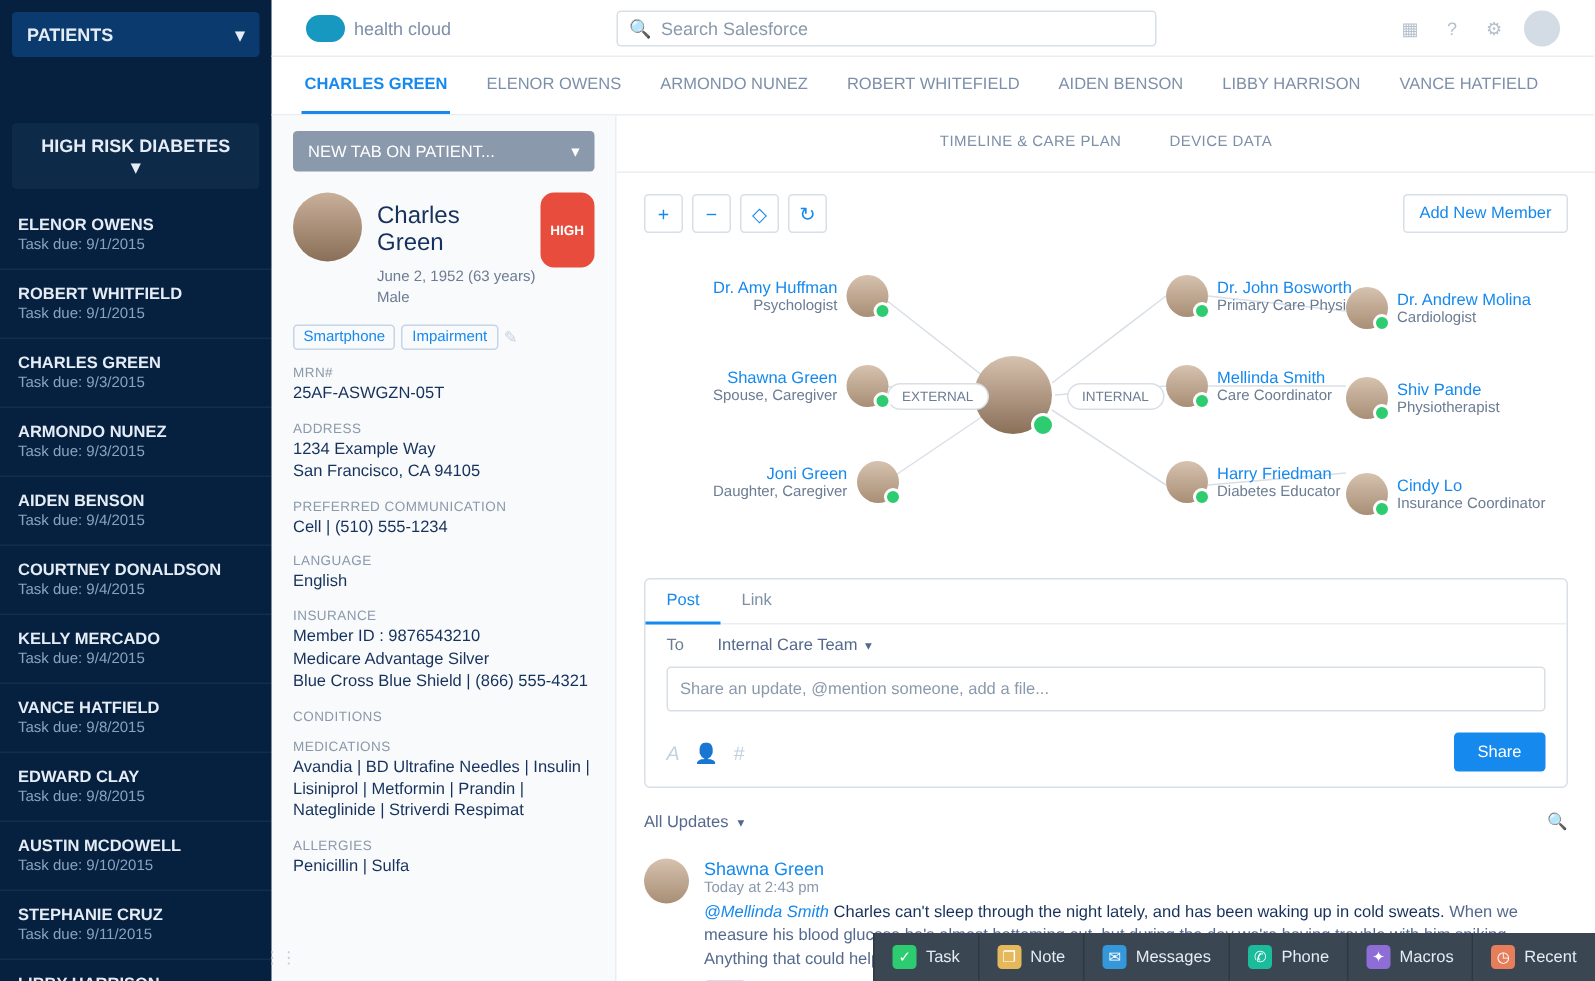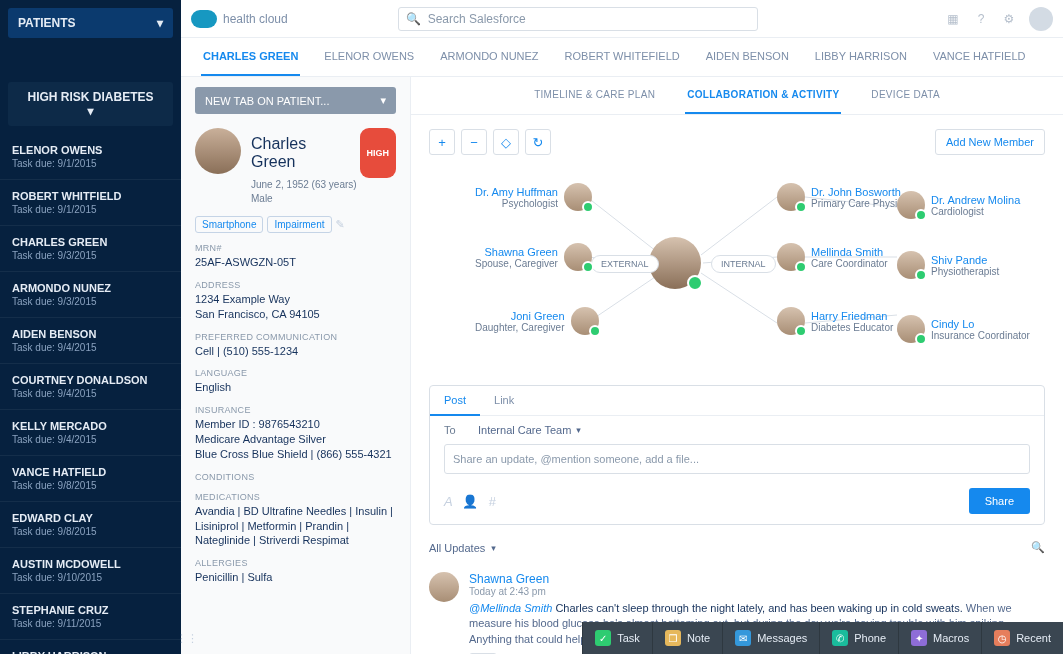--- a/index.html
+++ b/index.html
@@ -6,21 +6,21 @@
 body { background: #fff; color: #16325c; font-size: 12px; overflow: hidden; width: 1063px; height: 654px; }
 .app { display: flex; height: 100%; }
 .sidebar { width: 181px; background: #06213f; color: #e5ecf5; display: flex; flex-direction: column; }
 .sidebar .drop { background: #0b3a6e; margin: 8px; padding: 8px 10px; border-radius: 3px; display: flex; justify-content: space-between; align-items: center; font-size: 12px; font-weight: 600; cursor: pointer; }
 .sidebar .drop.dark { background: #0d2a48; flex-direction: column; }
 .sidebar .pat { padding: 10px 12px; border-bottom: 1px solid rgba(255,255,255,0.06); cursor: pointer; }
 .sidebar .pat .pn { font-size: 11px; font-weight: 600; color: #e5ecf5; }
 .sidebar .pat .pd { font-size: 10px; color: #8aa2bf; margin-top: 2px; }
 .plist { overflow-y: auto; flex: 1; }
 .main { flex: 1; display: flex; flex-direction: column; }
-.topbar { height: 38px; display: flex; align-items: center; padding: 0 10px; border-bottom: 1px solid #eaeef3; gap: 10px; }
+.topbar { height: 38px; display: flex; align-items: center; padding: 0 23px; border-bottom: 1px solid #eaeef3; gap: 10px; }
 .brand { display: flex; align-items: center; gap: 6px; color: #7d8fa9; font-size: 12px; }
 .cloud { width: 26px; height: 18px; background: #1798c1; border-radius: 9px; position: relative; }
 .search { flex: 0 0 360px; margin-left: 100px; display: flex; align-items: center; border: 1px solid #d9dfe6; border-radius: 3px; padding: 4px 8px; color: #8a99ab; font-size: 12px; background: #fff; }
 .tb-icons { margin-left: auto; display: flex; align-items: center; gap: 12px; color: #b5bfcc; }
 .tb-icons .ic { width: 16px; height: 16px; display: inline-flex; align-items: center; justify-content: center; }
 .avatar-sm { width: 24px; height: 24px; border-radius: 50%; background: #d3dbe4; }
 .tabs { display: flex; align-items: center; border-bottom: 1px solid #eaeef3; padding: 0 20px; gap: 22px; }
 .tab { padding: 12px 2px; font-size: 11px; color: #7d8fa9; cursor: pointer; border-bottom: 2px solid transparent; }
 .tab.active { color: #1589ee; border-bottom-color: #1589ee; font-weight: 600; }
 .content { display: flex; flex: 1; min-height: 0; }
@@ -239,21 +239,20 @@
             <div class="h">ALLERGIES</div>
             <div class="v">Penicillin | Sulfa</div>
           </div>
 
         <span class="drag-handle" style="right:-4px;bottom:6px">⋮⋮</span>
       </div>
 
       <div class="workspace">
         <div class="subtabs" id="subtabs">
             <div class="stab">TIMELINE &amp; CARE PLAN</div>
-            <div class="stab active">COLLABORATION &amp; ACTIVITY</div>
             <div class="stab">DEVICE DATA</div>
           </div>
 
         <div class="graph-area">
           <div class="toolbar">
             <div class="tbtn">+</div>
             <div class="tbtn">−</div>
             <div class="tbtn">◇</div>
             <div class="tbtn">↻</div>
             <div class="addnew">Add New Member</div>

